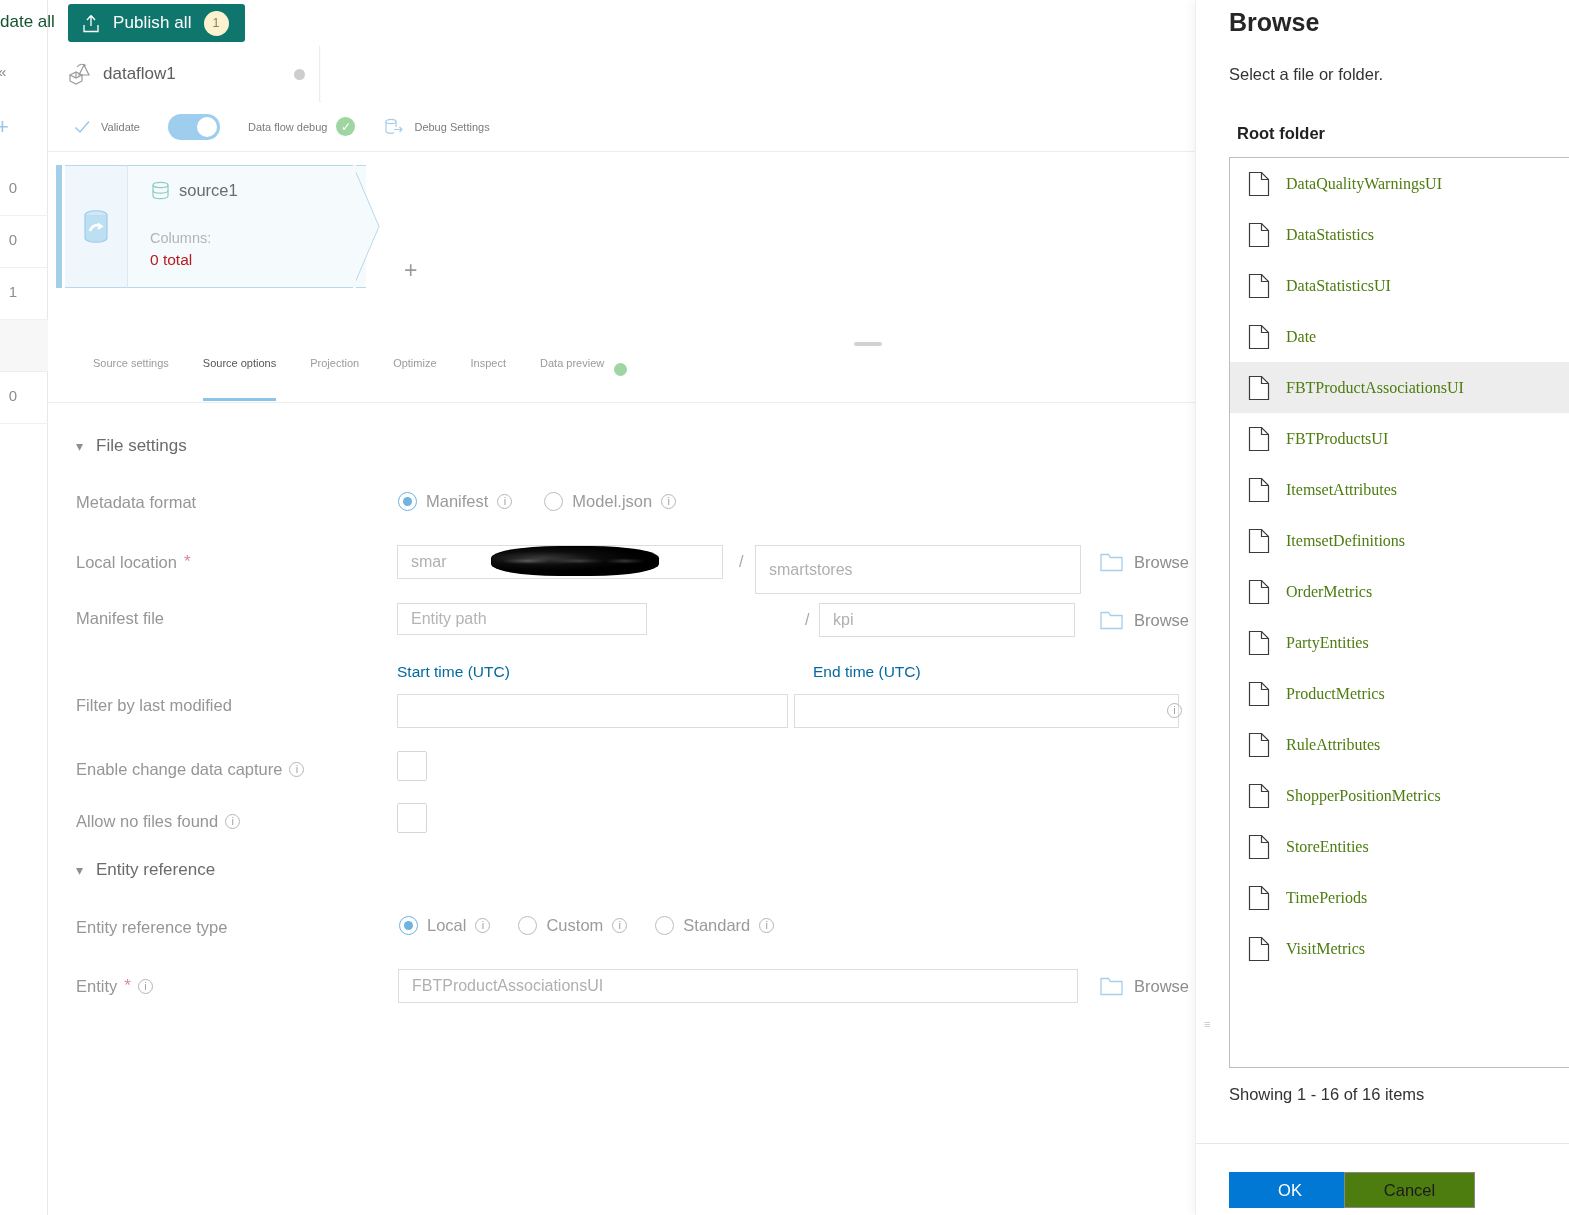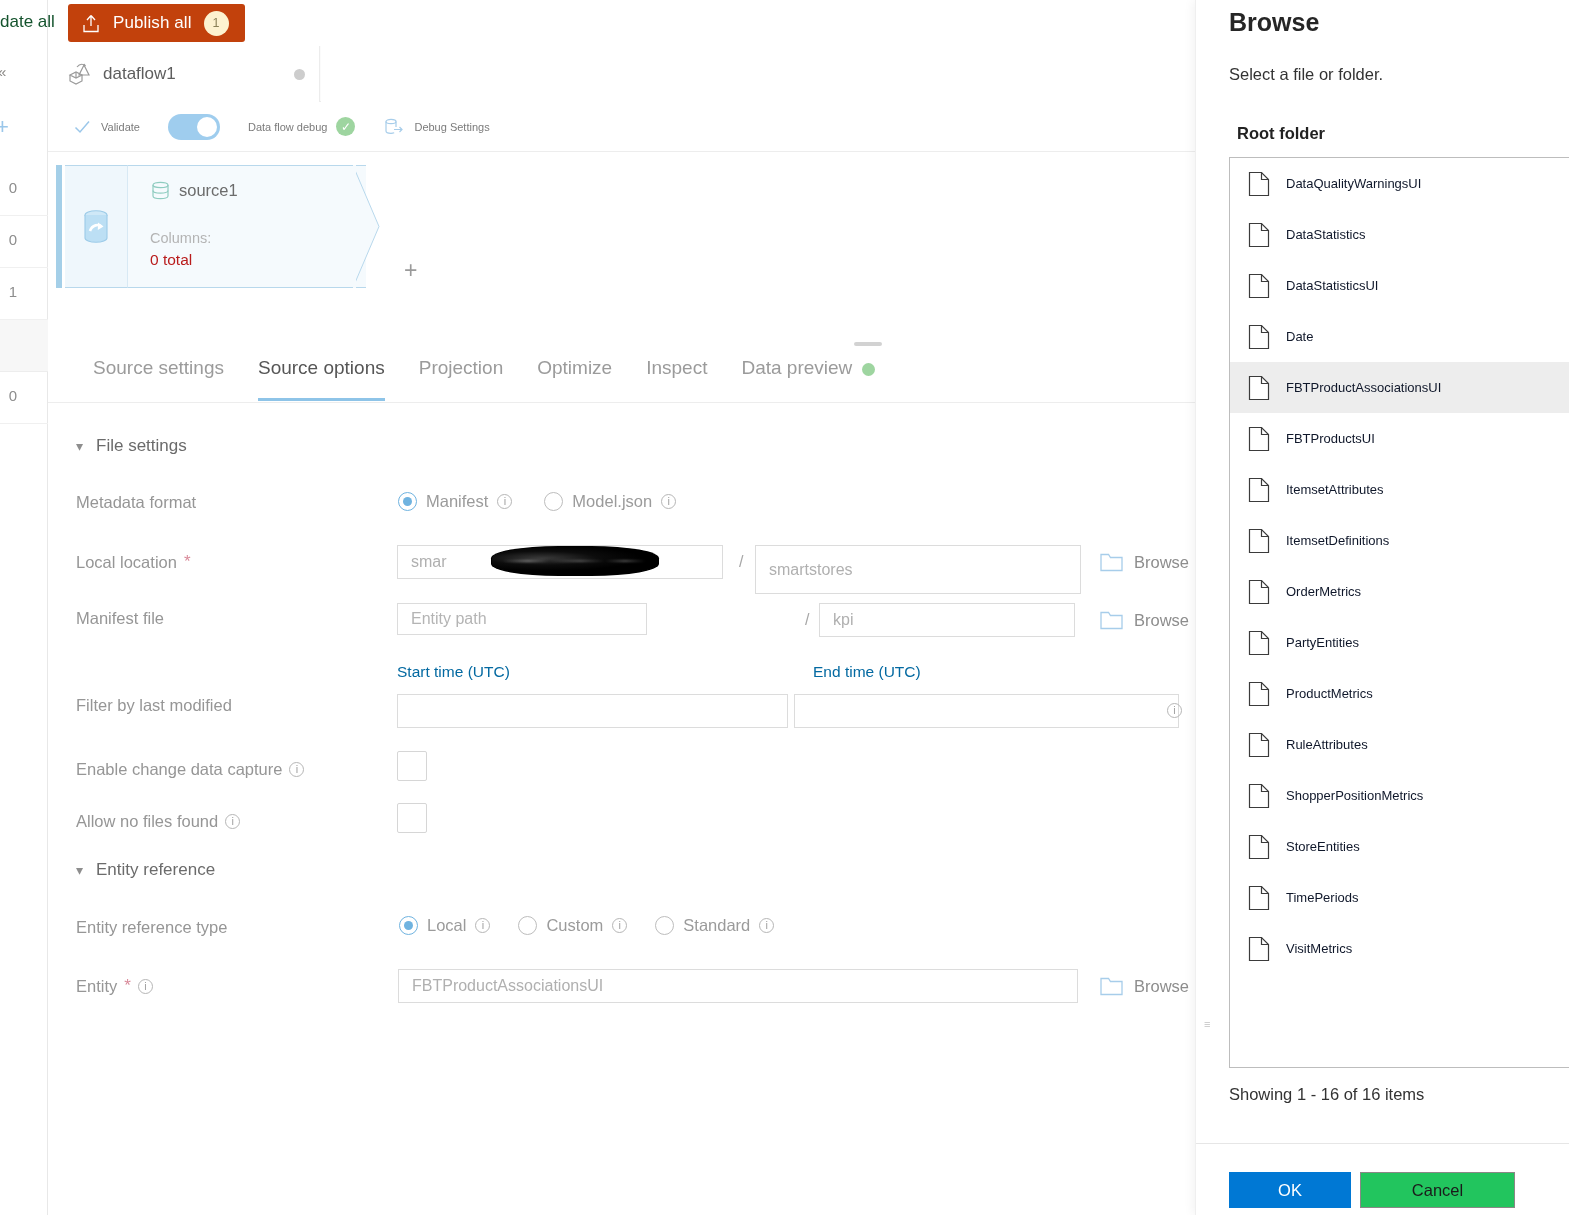--- a/index.html
+++ b/index.html
@@ -45,21 +45,21 @@
   }
 
   
   .topbar {
     position: absolute; left: 0; top: 0; width: 1521px; height: 46px;
     background: #ffffff;
   }
   .publish-btn {
     position: absolute; left: 20px; top: 4px; height: 38px;
     display: flex; align-items: center; gap: 12px;
-    background: #c2410c; border-radius: 3px; padding: 0 16px 0 13px;
+    background: #0f766e; border-radius: 3px; padding: 0 16px 0 13px;
     cursor: pointer;
   }
   .publish-btn .label { color: #ffffff; font-size: 17px; letter-spacing: .1px; }
   .publish-btn .badge {
     background: #fdf2cf; color: #8a8157; font-size: 12.5px;
     width: 25px; height: 25px; border-radius: 50%;
     display: flex; align-items: center; justify-content: center;
   }
   .validate-all-text {
     position: absolute; left: -48px; top: 12px; width: 64px;
@@ -154,21 +154,21 @@
   }
 
   
   .tabs {
     position: absolute; left: 0; top: 355px; width: 1521px; height: 48px;
     border-bottom: 1px solid #ededed;
     display: flex; align-items: flex-start; padding-left: 28px; gap: 0;
   }
   .tab {
     position: relative; padding: 2px 17px 0 17px; height: 46px;
-    font-size: 19px; color: #9b9b9b; cursor: pointer;
+    font-size: 11px; color: #9b9b9b; cursor: pointer;
     display: flex; align-items: flex-start; gap: 10px;
   }
   .tab.active { color: #565656; }
   .tab.active::after {
     content: ""; position: absolute; left: 17px; right: 17px; bottom: 0;
     height: 3px; background: #8ec4e8;
   }
   .tab .greendot {
     width: 13px; height: 13px; border-radius: 50%; background: #9ed5a0;
     margin-top: 6px;
@@ -263,37 +263,37 @@
   .listbox {
     position: absolute; left: 33px; top: 157px; width: 352px; height: 911px;
     border: 1px solid #bdbdbd; border-right: none; background: #fff;
     overflow: hidden;
   }
   .litem {
     height: 51px; display: flex; align-items: center; gap: 16px;
     padding-left: 18px; cursor: pointer;
   }
   .litem.sel { background: #ededed; }
-  .litem .lname { font-size: 13px; color: #0f172a; white-space: nowrap; }
+  .litem .lname { font-size: 16px; color: #4d7c0f; white-space: nowrap; font-family: Liberation Serif, serif; }
   .panel-count {
     position: absolute; left: 33px; top: 1085px;
     font-size: 16.5px; color: #333333;
   }
   .panel-foot-sep {
     position: absolute; left: 0; top: 1143px; width: 374px; height: 1px;
     background: #e6e6e6;
   }
   .btn {
     position: absolute; top: 1172px; height: 36px;
     display: flex; align-items: center; justify-content: center;
     font-size: 16.5px; cursor: pointer;
   }
   .btn-ok { left: 33px; width: 122px; background: #0078d4; color: #ffffff; }
   .btn-cancel {
-    left: 164px; width: 155px; background: #22c55e; color: #1b1b1b;
+    left: 148px; width: 131px; background: #4d7c0f; color: #1b1b1b;
     border: 1px solid #8a8886;
   }
   .panel-scrollhint {
     position: absolute; left: 8px; top: 1020px; width: 9px; height: 16px;
     color: #c2c2c2; font-size: 11px; line-height: 8px; letter-spacing: 0;
   }
 
   svg { display: block; }
 </style>
 </head>

